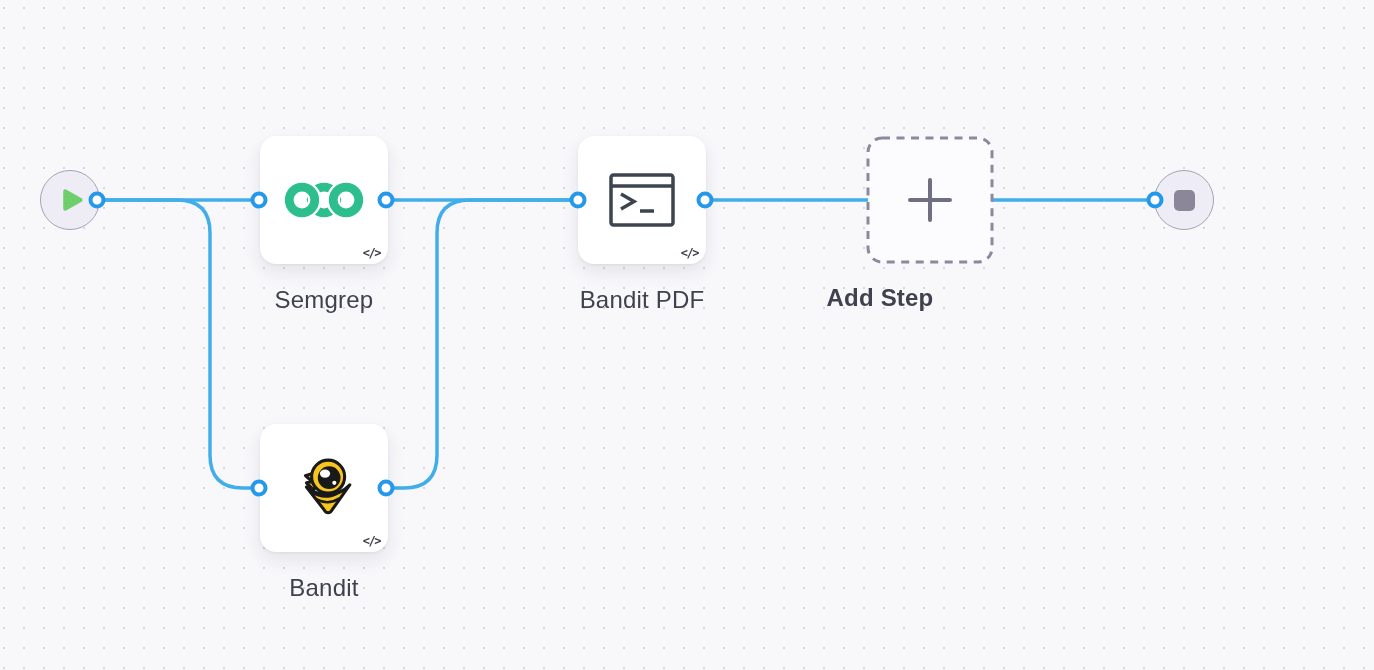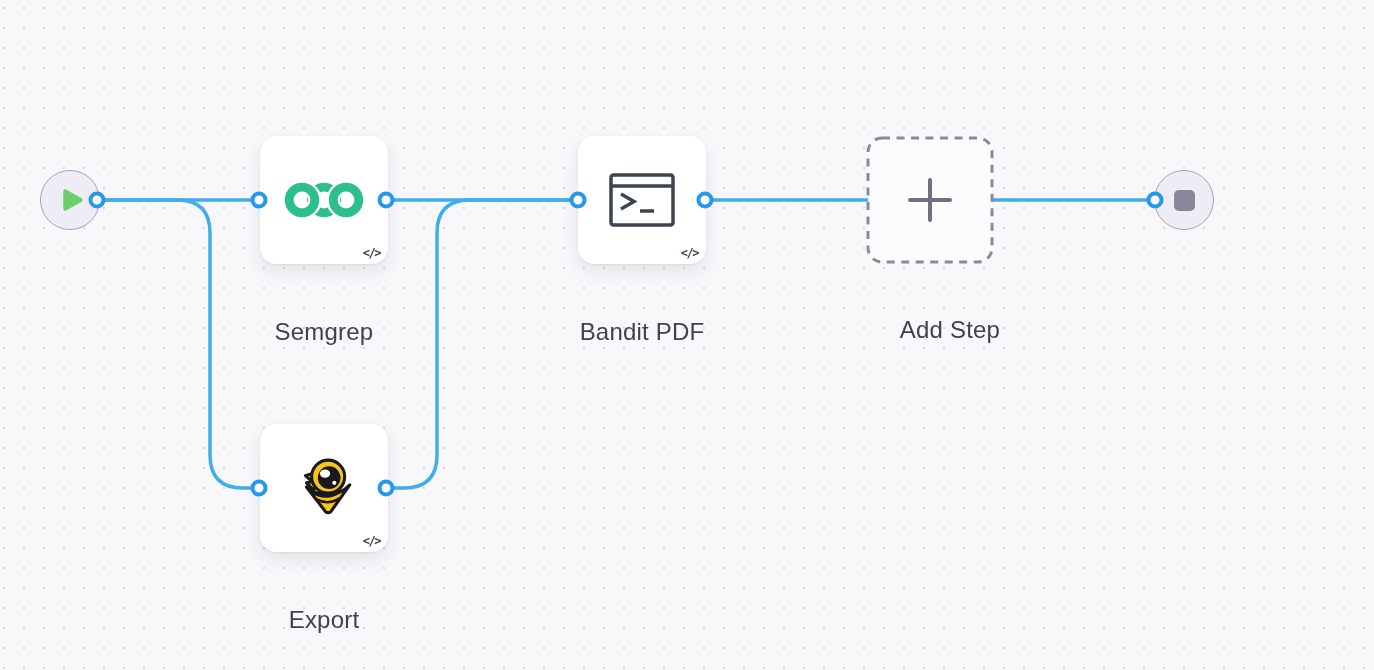--- a/index.html
+++ b/index.html
@@ -31,21 +31,20 @@
   .card--dashed .dash-rect{position:absolute;inset:0;}
   .badge{
     position:absolute;right:8px;bottom:4px;
     font-family:"DejaVu Sans Mono",monospace;font-size:12px;font-weight:bold;
     letter-spacing:-1.5px;color:var(--badge-text);user-select:none;
   }
   .node-label{
     position:absolute;width:128px;z-index:2;display:flex;justify-content:center;
     font-size:24px;font-weight:500;color:var(--label-text);white-space:nowrap;
     letter-spacing:.2px;
-    margin-top:32px;
   }
   .port{
     position:absolute;width:17px;height:17px;border-radius:50%;
     background:#fff;border:4px solid var(--port-ring);z-index:3;
     transform:translate(-50%,-50%);cursor:crosshair;
   }
   .endpoint{
     position:absolute;width:60px;height:60px;border-radius:50%;
     background:var(--endpoint-bg);border:1.5px solid var(--endpoint-border);
     z-index:2;display:flex;align-items:center;justify-content:center;cursor:pointer;
@@ -106,21 +105,21 @@
       <circle class="bd-dark" cx="37" cy="22" r="11"></circle>
       <ellipse fill="#ffffff" cx="33" cy="18" rx="5" ry="4"></ellipse>
       <circle fill="#ffffff" cx="42" cy="27" r="2"></circle>
       <path class="bd-fill" d="M15 31 C26 41 46 41 57 29 L40 53 C38 57 34 57 32 53 Z"></path>
       <path class="bd-dark" d="M15 31 C26 41 46 41 57 29 C52 35 47 38 42 40 C34 43 25 41 20 37 C18 35 16 33 15 31 Z"></path>
       <path class="bd-line" d="M25 43 Q36 49 47 42"></path>
     </svg>
     <span class="badge">&lt;/&gt;</span>
   </div>
   <div class="node-label" style="left:260px;top:574px;">
-    <span>Export</span>
+    <span>Bandit</span>
   </div>
 
   <div class="card" style="left:578px;top:136px;">
     <svg width="66" height="54" viewBox="0 0 66 54">
       <rect class="term" x="2" y="2" width="62" height="50" rx="2.5"></rect>
       <line class="term" x1="2" y1="13" x2="64" y2="13"></line>
       <path class="term" d="M12 21 L25 28.5 L12 36"></path>
       <path class="term" d="M31 38 H45"></path>
     </svg>
     <span class="badge">&lt;/&gt;</span>
@@ -131,21 +130,21 @@
 
   <div class="card card--dashed" style="left:866px;top:136px;">
     <svg class="dash-rect" width="128" height="128" viewBox="0 0 128 128">
       <rect x="2" y="2" width="124" height="124" rx="14" stroke-dasharray="8 6.5"></rect>
     </svg>
     <svg width="128" height="128" viewBox="0 0 128 128" style="position:absolute;inset:0;">
       <line class="plus-line" x1="44" y1="64" x2="84" y2="64"></line>
       <line class="plus-line" x1="64" y1="44" x2="64" y2="84"></line>
     </svg>
   </div>
-  <div class="node-label" style="left:886px;top:284px;">
+  <div class="node-label" style="left:816px;top:284px;font-weight:bold;">
     <span>Add Step</span>
   </div>
 
   <div class="port" style="left:97px;top:200px;"></div>
   <div class="port" style="left:259px;top:200px;"></div>
   <div class="port" style="left:386px;top:200px;"></div>
   <div class="port" style="left:259px;top:488px;"></div>
   <div class="port" style="left:386px;top:488px;"></div>
   <div class="port" style="left:578px;top:200px;"></div>
   <div class="port" style="left:705px;top:200px;"></div>

